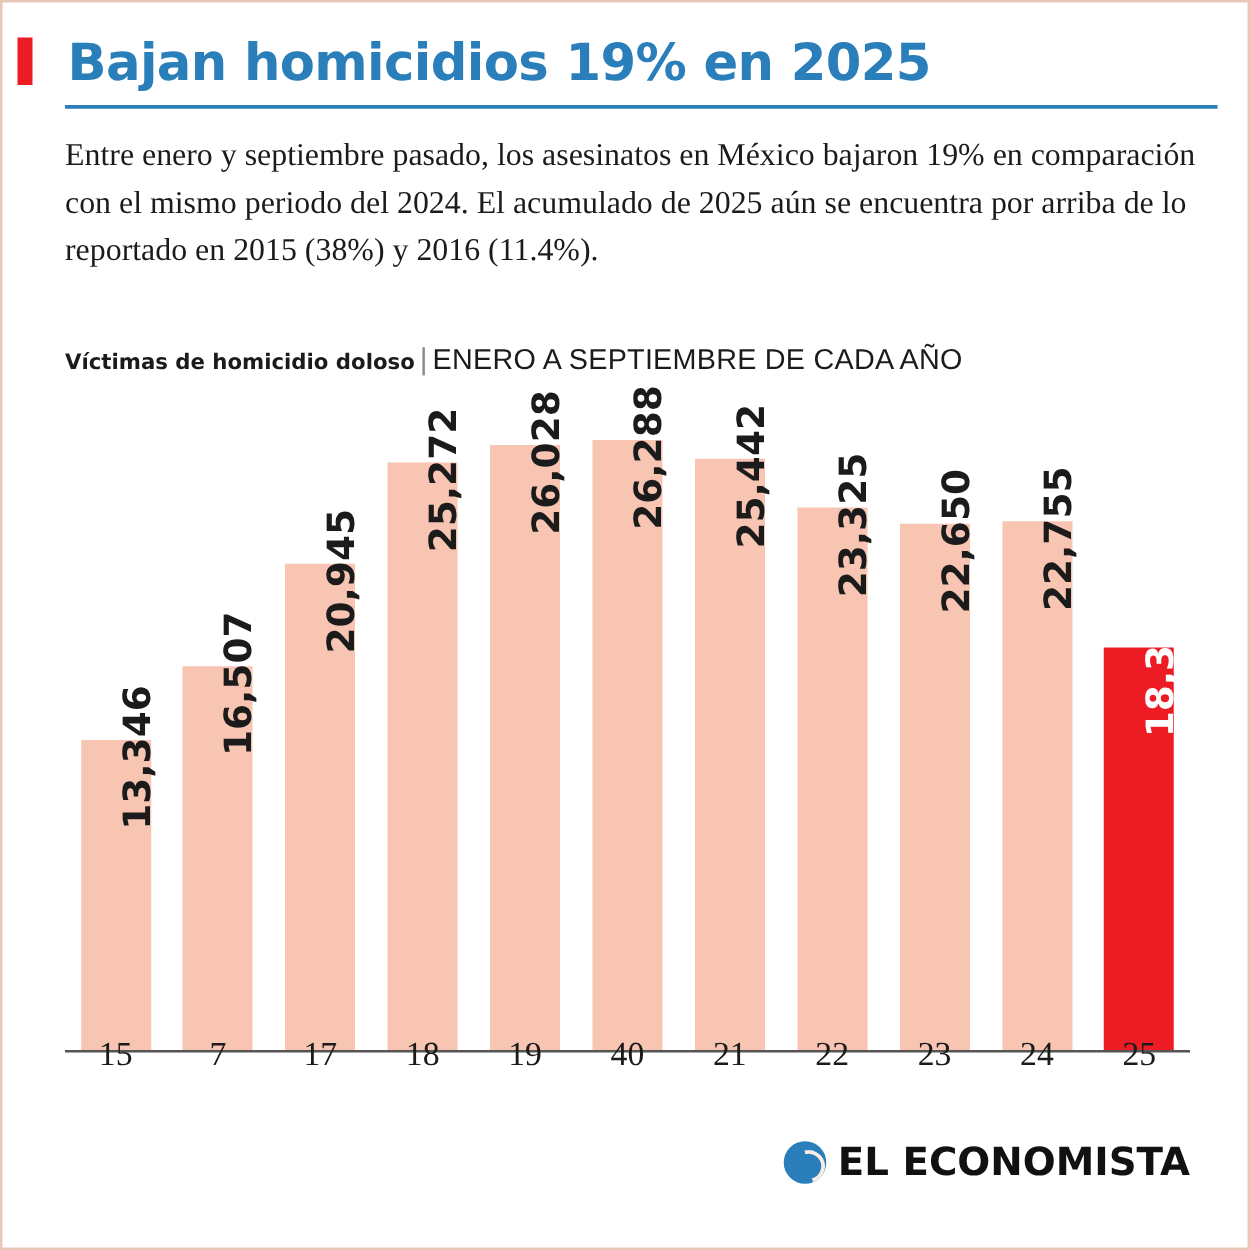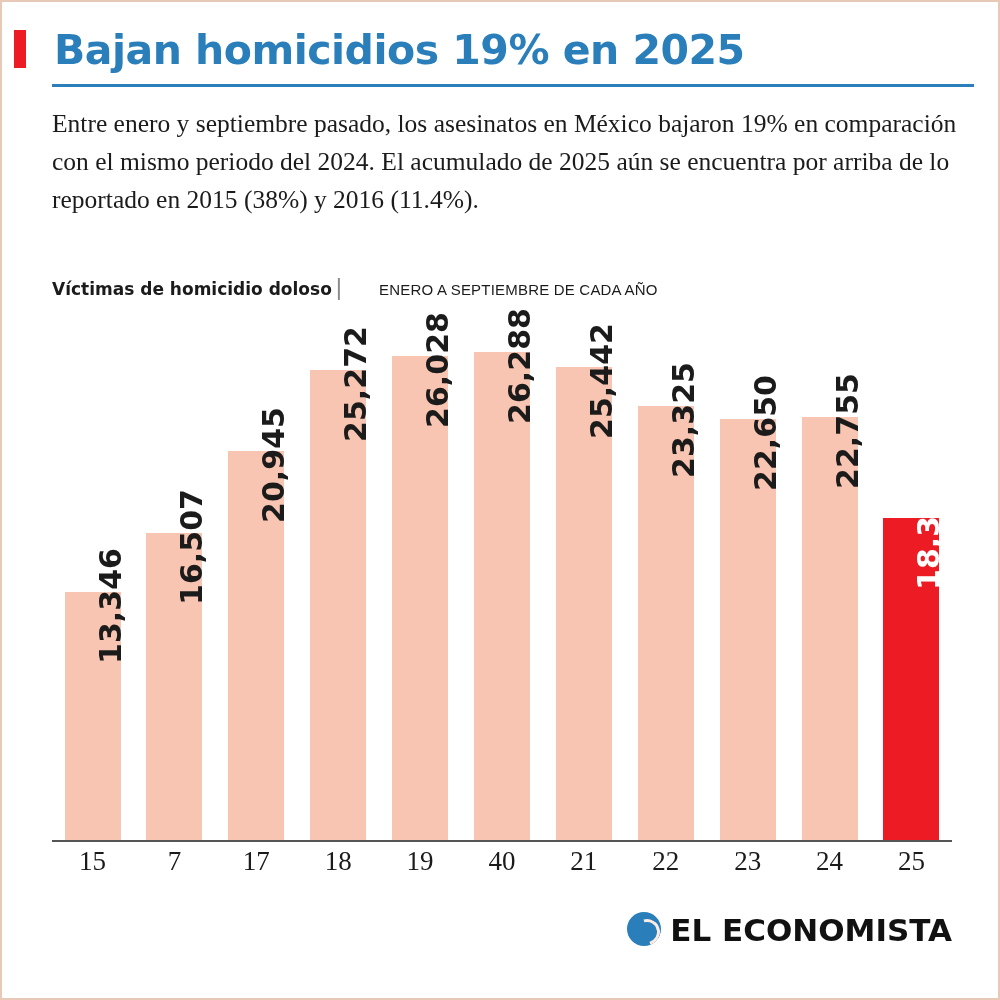--- a/index.html
+++ b/index.html
@@ -92,23 +92,22 @@
     font-weight: bold;
     font-size: 17px;
     font-family: "DejaVu Sans", sans-serif;
   }
   .subtitle .sep {
     color: #8a8a8a;
     font-weight: normal;
     padding: 0 4px;
   }
   .subtitle .sub-rest {
-    font-size: 15px;
+    font-size: 23px;
     letter-spacing: 0.2px;
-    margin-left: 33px;
   }
 
   
   .chart {
     position: absolute;
     left: 52px;
     top: 352px;
     width: 900px;
     height: 488px;
   }
@@ -159,21 +158,21 @@
     position: absolute;
     left: 0;
     top: 488px;
     width: 900px;
     height: 2px;
     background: #555;
   }
   .ticks {
     position: absolute;
     left: 0;
-    top: 494px;
+    top: 476px;
     width: 900px;
     display: flex;
     justify-content: space-between;
     align-items: center;
   }
   .tick {
     width: 81px;
     text-align: center;
     font-size: 27px;
     color: #1b1b1b;
@@ -187,20 +186,21 @@
     top: 922px;
     font-size: 22px;
     letter-spacing: 0.5px;
     color: #1b1b1b;
   }
   .logo {
     position: absolute;
     right: 48px;
     top: 912px;
     display: flex;
+    align-items: center;
     gap: 9px;
   }
   .logo-mark {
     width: 34px;
     height: 34px;
     border-radius: 50%;
     background: #2a7fba;
     position: relative;
     overflow: hidden;
     flex: 0 0 auto;

